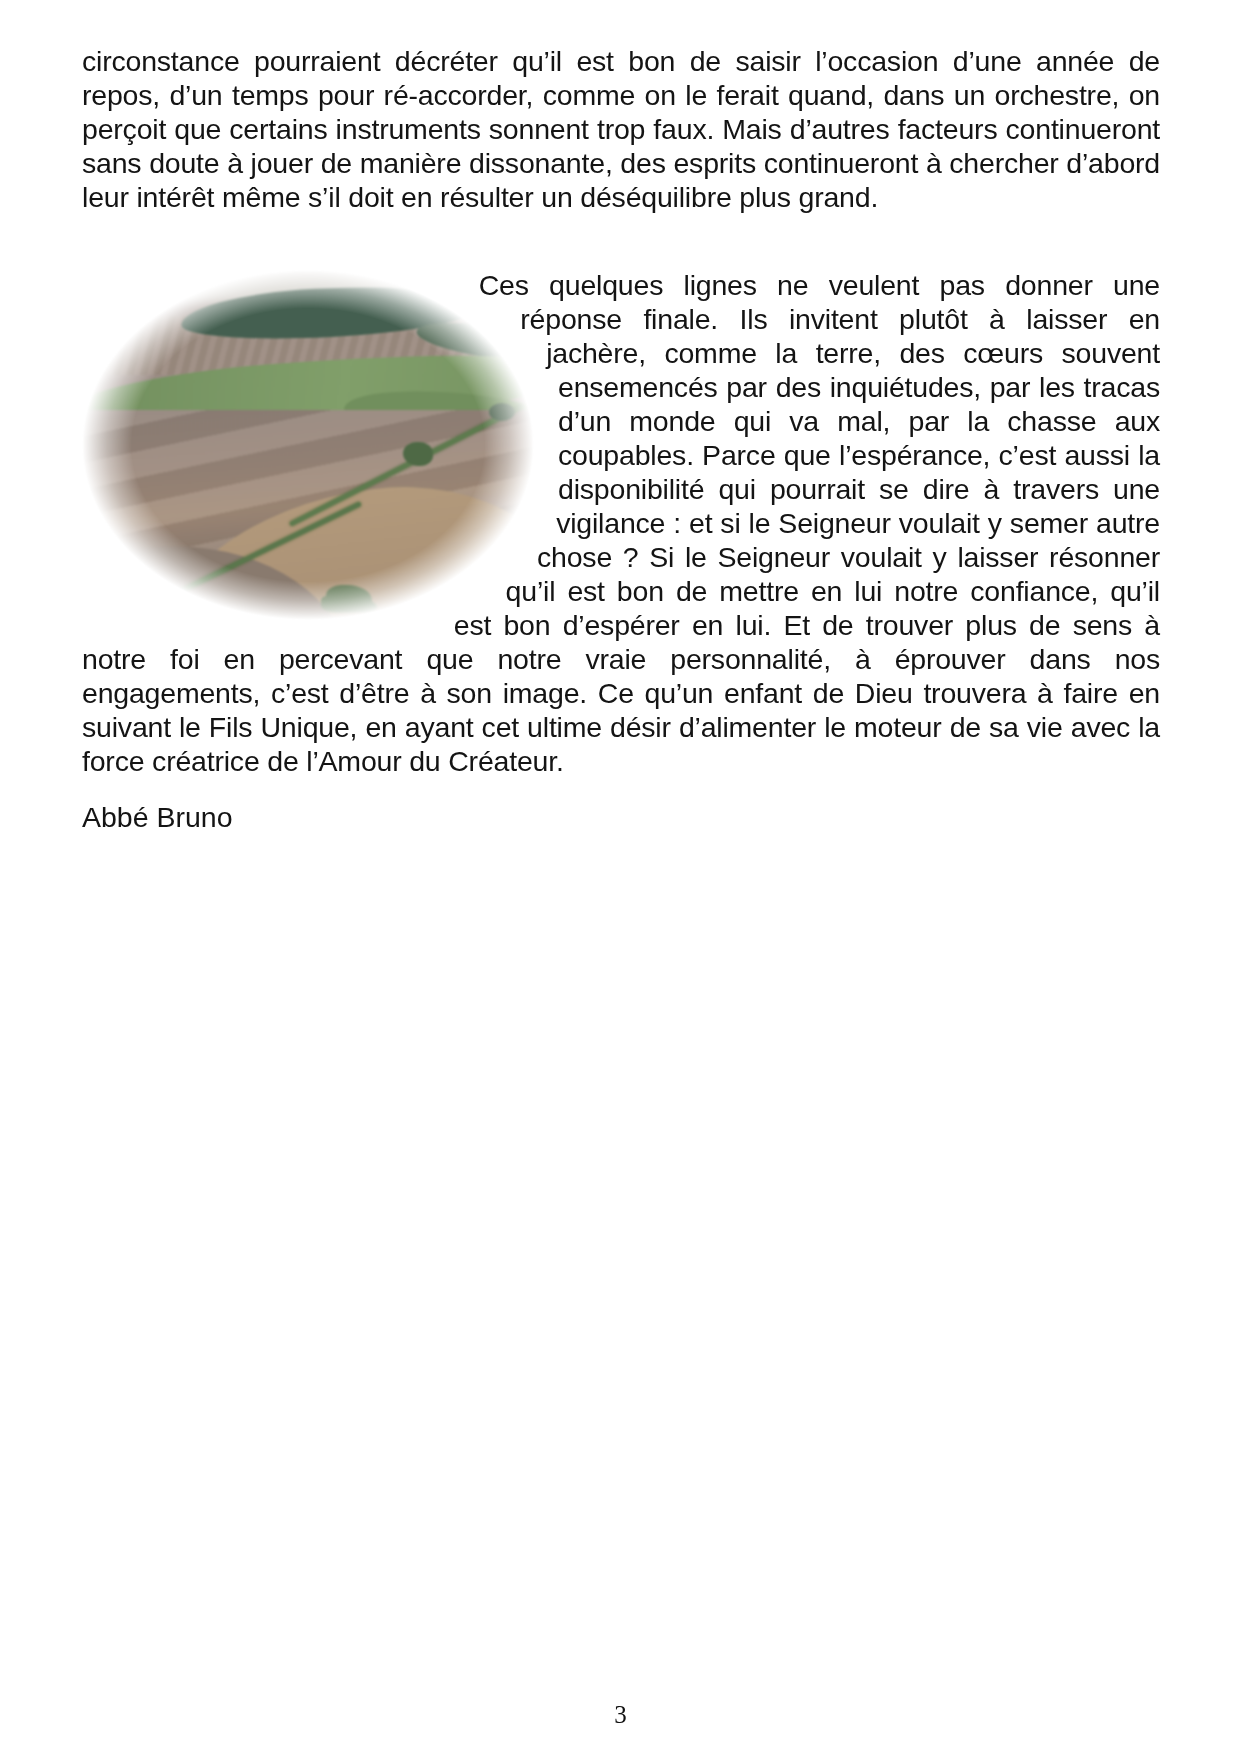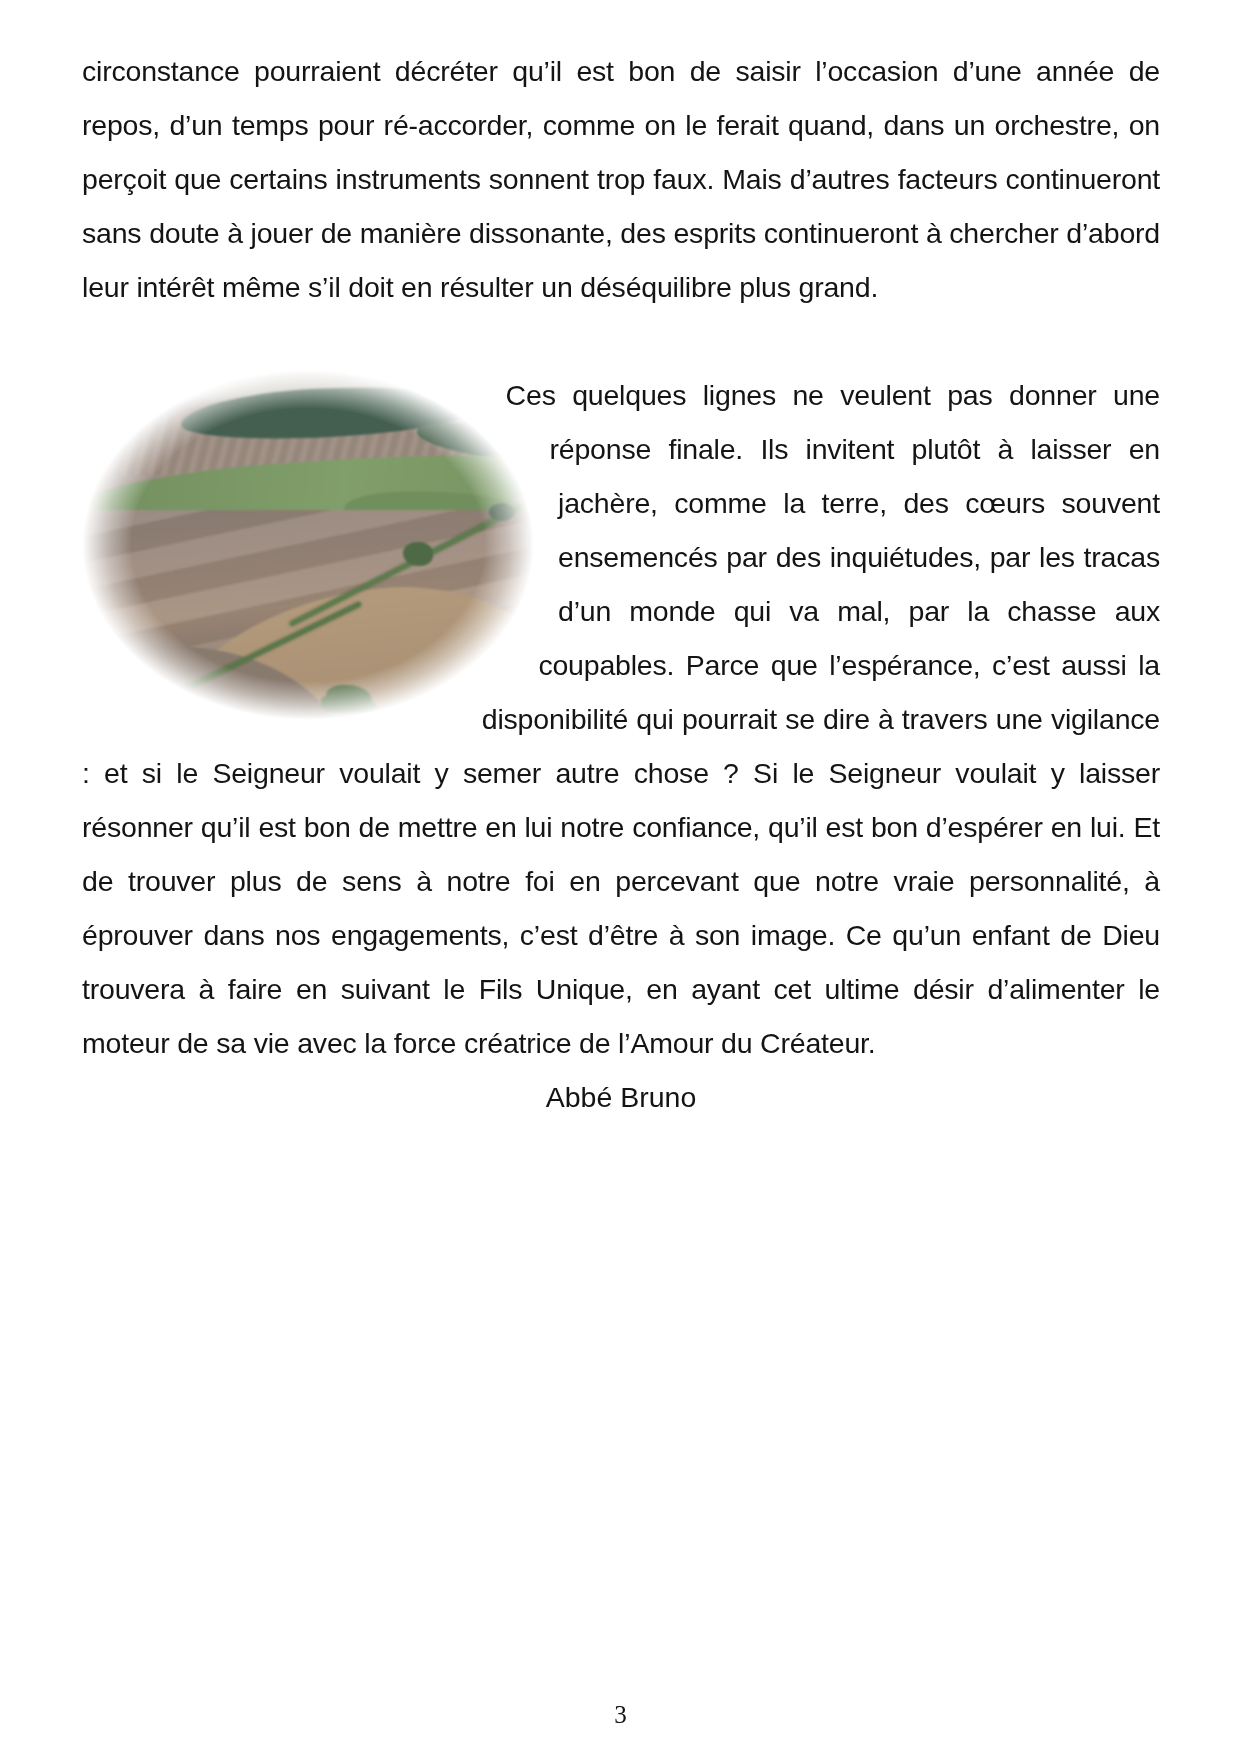--- a/index.html
+++ b/index.html
@@ -14,21 +14,21 @@
   }
   .content {
     position: absolute;
     left: 82px;
     top: 44px;
     width: 1078px;
   }
   .body-par {
     margin: 0;
     font-size: 28.5px;
-    line-height: 54px;
+    line-height: 34px;
     text-align: justify;
     letter-spacing: -0.2px;
   }
   .para2-block { margin-top: 54px; }
 
   
   .photo {
     float: left;
     width: 452px;
     height: 350px;
@@ -72,24 +72,24 @@
   .l-hedge-b    { top: 96%; left: 14%; width: 53%; height: 5px; background: #587849;
                   transform: rotate(-26deg); transform-origin: left center; border-radius: 3px;
                   box-shadow: 0 0 3px rgba(70,100,50,.9); }
   .l-tree1      { top: 49%; left: 71%; width: 30px; height: 24px; background: #4c6a43; border-radius: 50% 50% 45% 55%; }
   .l-tree2      { top: 38%; left: 90%; width: 26px; height: 18px; background: #47614a; border-radius: 50%; }
   .l-bush       { top: 90%; left: 54%; width: 46px; height: 28px; background: #58734a;
                   border-radius: 40% 60% 50% 50%;
                   box-shadow: -10px 5px 0 -5px #58734a, 12px 7px 0 -7px #58734a; }
 
   .signature {
-    margin: 8px 0 0 0;
+    margin: 20px 0 0 0;
     font-size: 28.5px;
     line-height: 38px;
-    text-align: center;
+    text-align: left;
   }
   .note {
     margin: 262px 0 0 0;
     font-family: "Liberation Serif", serif;
     font-style: italic;
     font-size: 31px;
     line-height: 47px;
     letter-spacing: 0.3px;
     text-align: left;
   }

